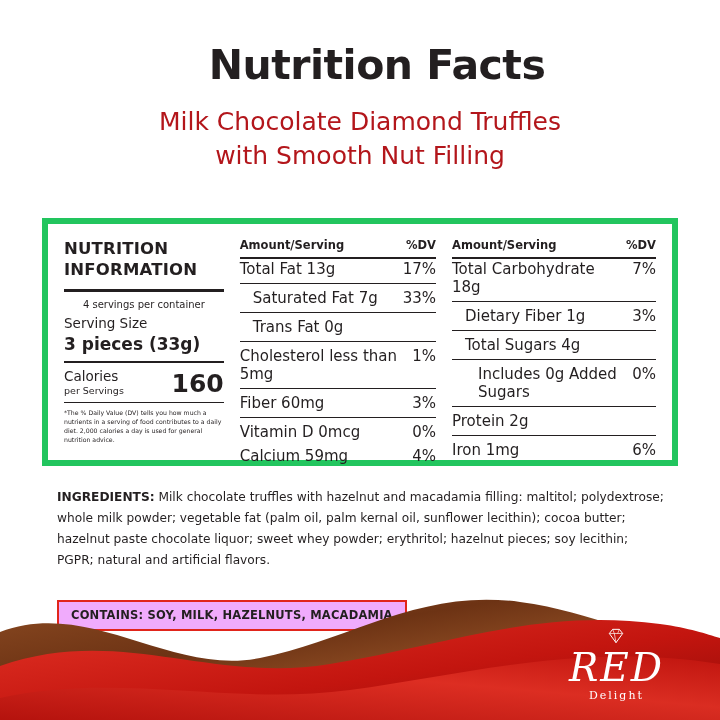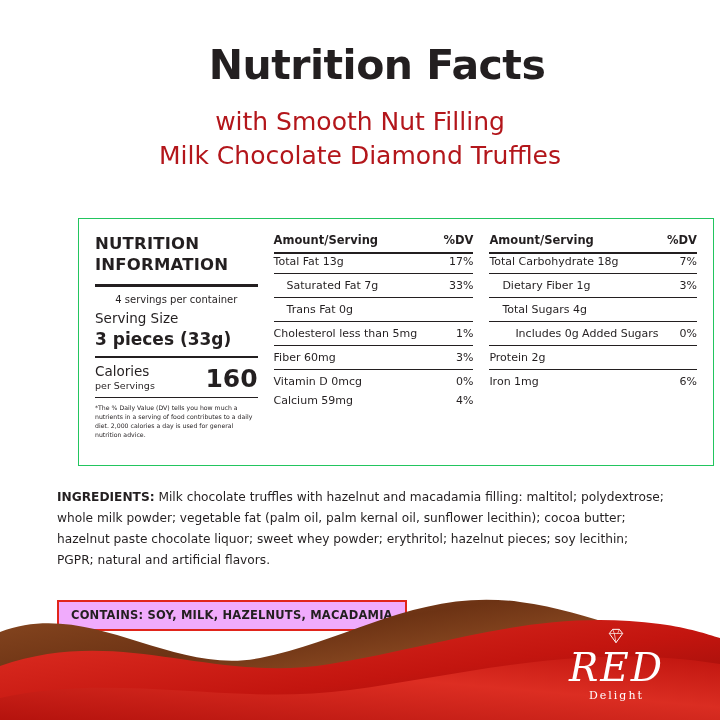--- a/index.html
+++ b/index.html
@@ -45,26 +45,25 @@
     font-weight: 400;
   }
 
   
   .panel {
     position: absolute;
     left: 42px;
     top: 218px;
     width: 636px;
     height: 248px;
-    border: 1px solid #22c55e;
+    border: 6px solid #22c55e;
     box-sizing: border-box;
     background: #fff;
     display: flex;
     padding: 14px 16px 10px 16px;
-    margin-left: 36px;
   }
 
   .col {
     box-sizing: border-box;
   }
   .col-left {
     width: 178px;
     padding-right: 12px;
   }
   .col-mid {
@@ -147,21 +146,21 @@
     align-items: baseline;
     font-size: 11.5px;
     font-weight: bold;
     color: #231f20;
     padding-bottom: 5px;
   }
   .nut-row {
     display: flex;
     justify-content: space-between;
     align-items: baseline;
-    font-size: 11px;
+    font-size: 15px;
     color: #231f20;
     padding: 5px 0 5px 0;
     border-top: 1px solid #231f20;
   }
   .nut-row.no-rule {
     border-top: none;
     padding-top: 1px;
   }
   .nut-row.tight {
     padding: 1px 0 3px 0;
@@ -238,22 +237,22 @@
     font-family: "DejaVu Serif", serif;
   }
 </style>
 </head>
 <body>
 
 <div class="page">
 
   <div class="title">Nutrition Facts</div>
   <div class="subtitle">
+    <div>Milk Chocolate Diamond Truffles</div>
     <div>with Smooth Nut Filling</div>
-    <div>Milk Chocolate Diamond Truffles</div>
   </div>
 
   <div class="panel">
 
     <div class="col col-left">
       <div class="ni-title">
         <div>NUTRITION</div>
         <div>INFORMATION</div>
       </div>
       <div class="rule-thick"></div>

